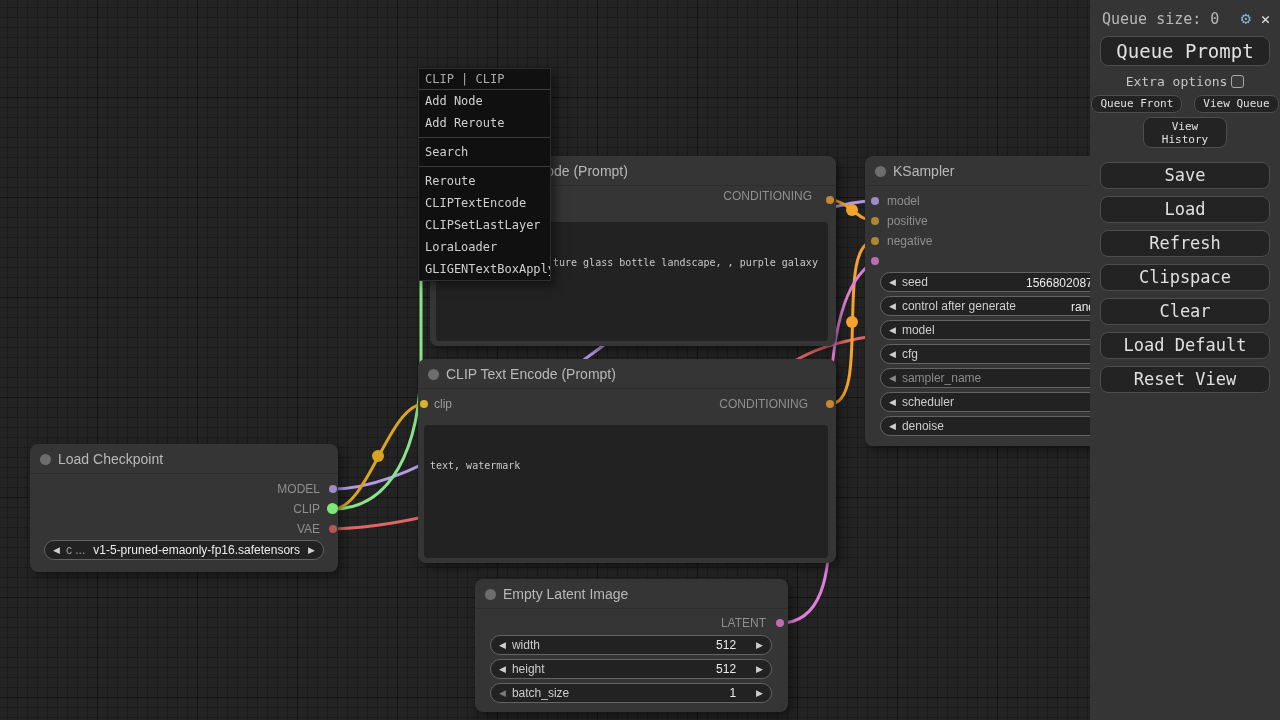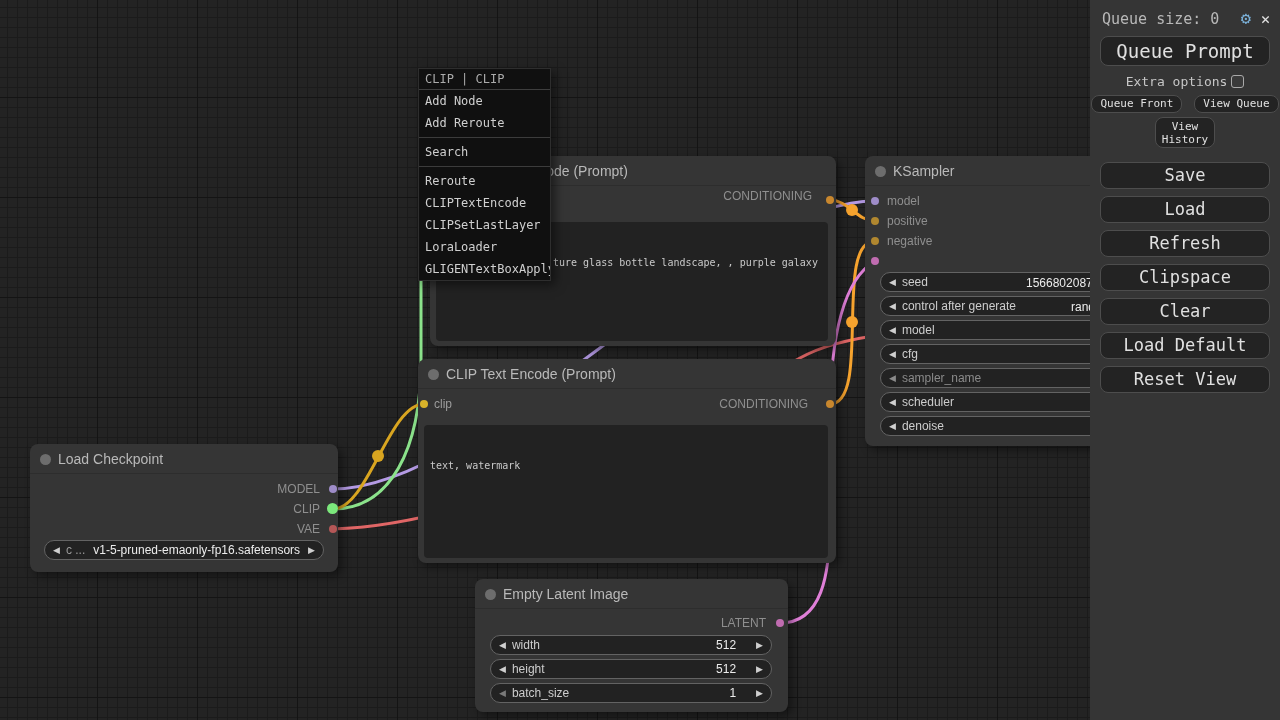--- a/index.html
+++ b/index.html
@@ -88,21 +88,21 @@
     color:#e0e0e0; text-align:center; cursor:pointer;
     font-family:"DejaVu Sans Mono", monospace;
   }
   #qprompt { margin:4px 10px 8px 10px; width:170px; height:30px; font-size:19px; line-height:28px; }
   #extraRow { display:flex; justify-content:center; align-items:center; margin:2px 0 6px 0; }
   #extraRow .lbl { font-size:13px; color:#c6c6c6; }
   #extraRow .cb { width:13px; height:13px; border:1.5px solid #a9a9a9; border-radius:3px;
                   background:#3a3a3a; margin-left:4px; }
   #smallRow { display:flex; justify-content:center; gap:12px; margin-bottom:4px; }
   #smallRow .sbtn { font-size:11px; height:18px; line-height:15px; padding:0 8px; }
-  #vhistory { width:60px; height:31px; margin:0 auto 14px auto; font-size:11px; line-height:13px;
+  #vhistory { width:84px; height:31px; margin:0 auto 14px auto; font-size:11px; line-height:13px;
               padding-top:2px; }
   .bigbtn { margin:0 10px 7px 10px; width:170px; height:27px; font-size:17px; line-height:25px; }
 </style>
 </head>
 <body>
 
 <div id="stage">
   <div id="canvas"></div>
 
   <svg id="wires" width="1280" height="720">

